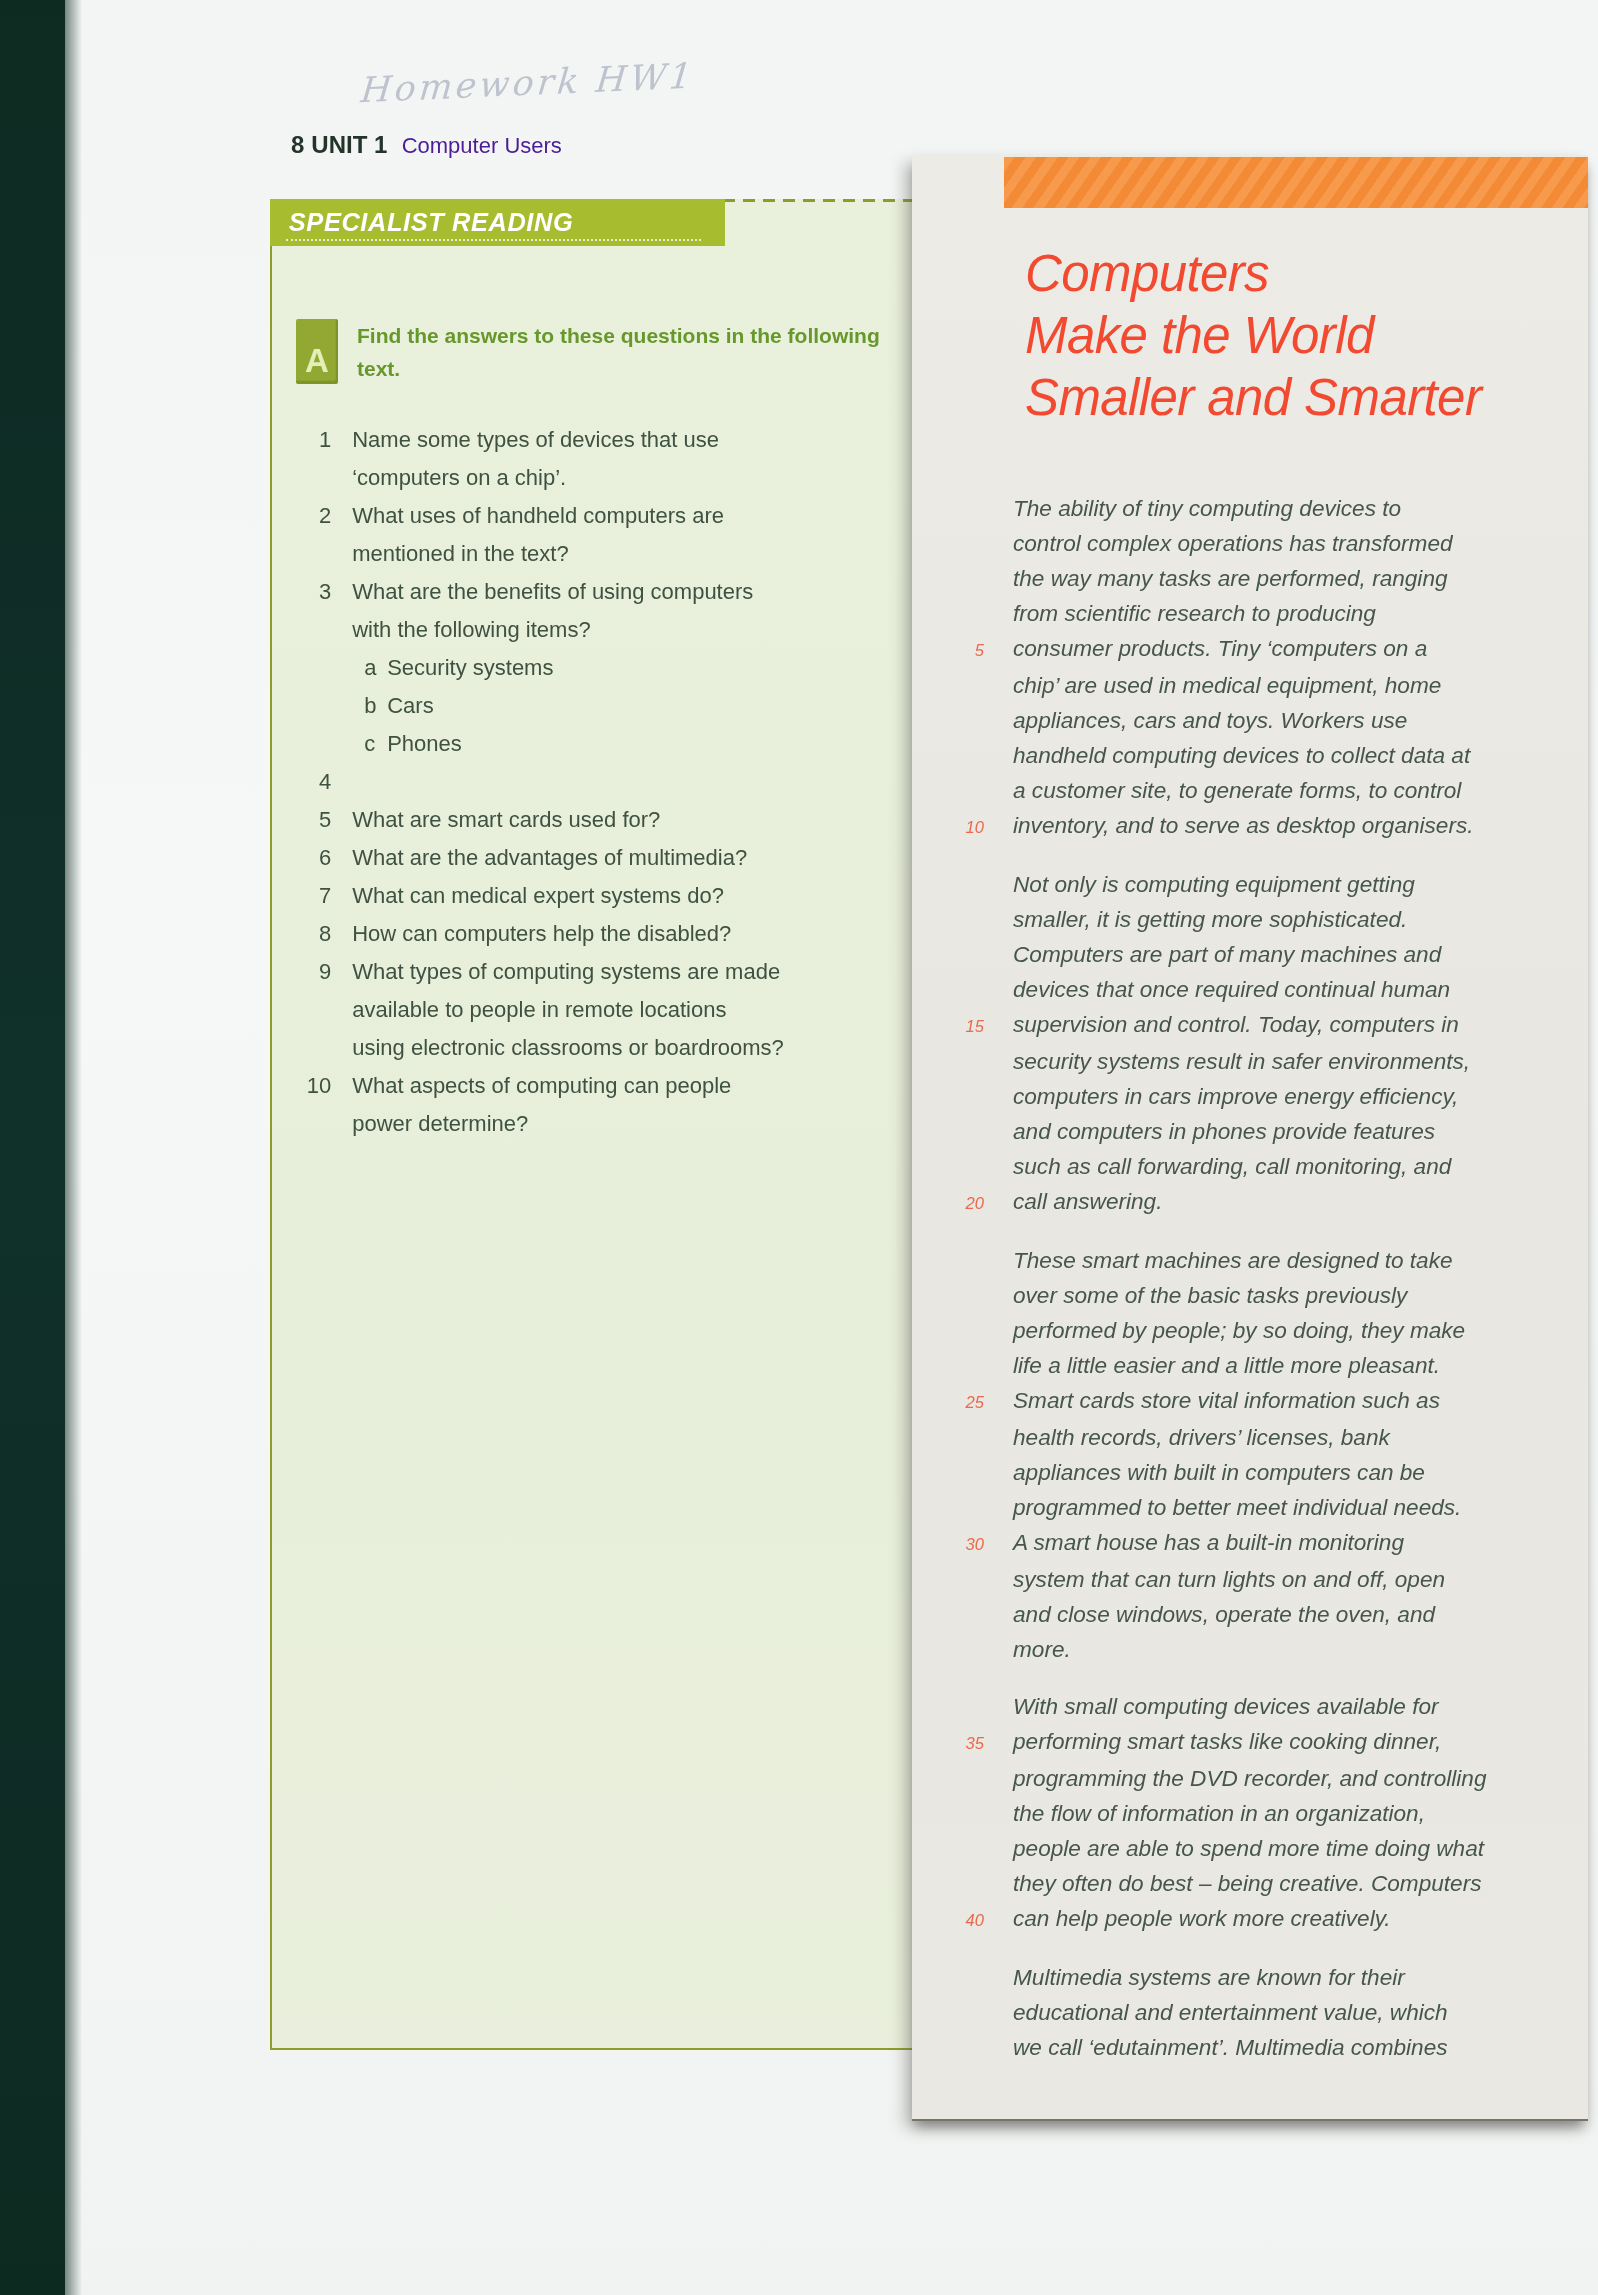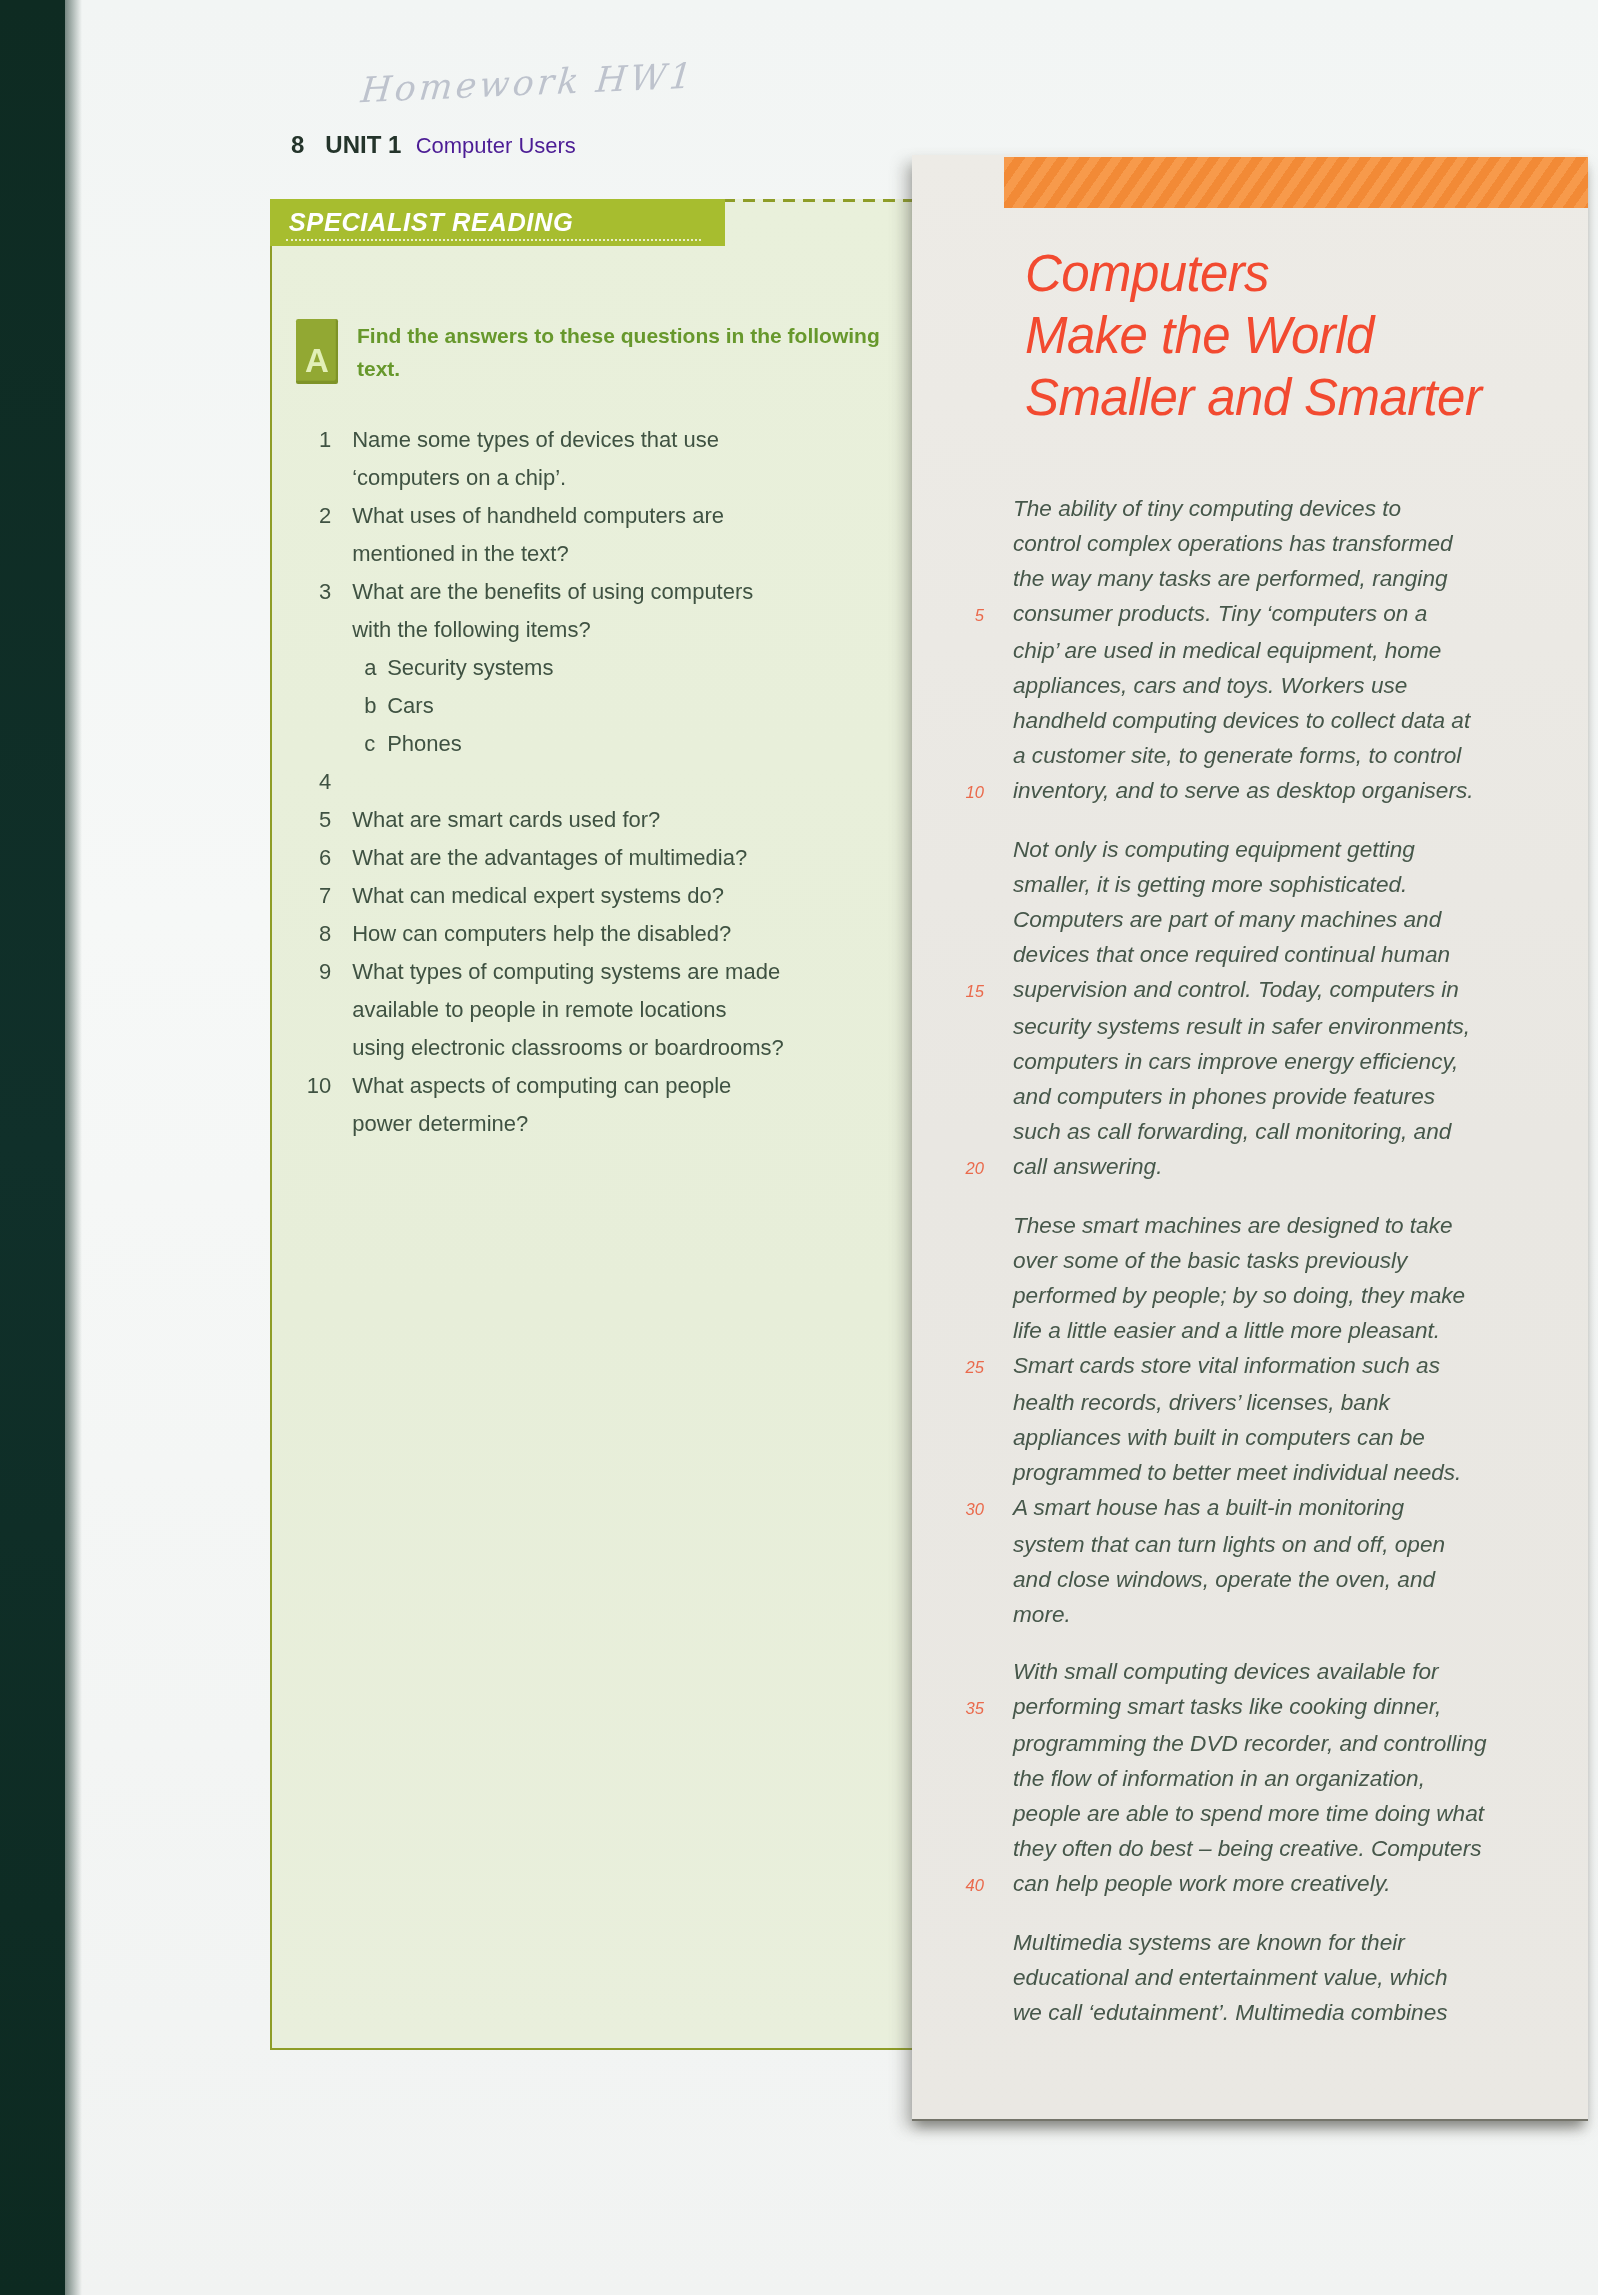--- a/index.html
+++ b/index.html
@@ -14,21 +14,21 @@
   .spine::after{content:"";position:absolute;left:65px;top:0;bottom:0;width:16.6px;
     background:linear-gradient(90deg,rgba(16,45,35,.55),rgba(16,45,35,0));}
   
   .handwriting{position:absolute;left:361px;top:61px;width:419px;
     font-family:"DejaVu Serif",serif;font-style:italic;
     font-size:35px;color:#b5bbc7;opacity:.85;transform:rotate(-2.5deg) skewX(-8deg);
     letter-spacing:3.3px;white-space:nowrap;}
   
   .header{position:absolute;left:291px;top:131px;display:flex;align-items:baseline;white-space:nowrap;}
   .pgnum{font-size:24px;font-weight:bold;color:#24342b;}
-  .unit{font-size:24px;font-weight:bold;color:#24342b;margin-left:21px;}
+  .unit{font-size:24px;font-weight:bold;color:#24342b;margin-left:7px;}
   .unit-title{font-size:22px;color:#4c1d95;margin-left:14.3px;}
   
   .panel{position:absolute;left:270px;top:199px;width:646px;height:1851px;
     box-sizing:border-box;background:linear-gradient(180deg,#e9f0db 0%,#e7eed9 60%,#e9efdc 100%);
     border:2.2px solid #8e9d27;border-top:none;}
   .top-dash{position:absolute;top:0;left:451px;right:-2.2px;height:2.8px;
     background:repeating-linear-gradient(90deg,#8e9d27 0 12px,rgba(0,0,0,0) 12px 20px);}
   .banner{position:absolute;left:-2.2px;top:0;width:455px;height:47px;background:#a7bd2f;
     display:flex;align-items:center;padding-left:19px;box-sizing:border-box;}
   .banner-label{color:#ffffff;font-size:25.4px;font-weight:bold;font-style:italic;
@@ -194,20 +194,24 @@
   <div class="al">
     <div class="ln"></div>
     <div class="lt">control complex operations has transformed</div>
   </div>
 
   <div class="al">
     <div class="ln"></div>
     <div class="lt">the way many tasks are performed, ranging</div>
   </div>
 
+  <div class="al">
+    <div class="ln"></div>
+    <div class="lt">from scientific research to producing</div>
+  </div>
 
   <div class="al">
     <div class="ln">5</div>
     <div class="lt">consumer products. Tiny ‘computers on a</div>
   </div>
 
   <div class="al">
     <div class="ln"></div>
     <div class="lt">chip’ are used in medical equipment, home</div>
   </div>

